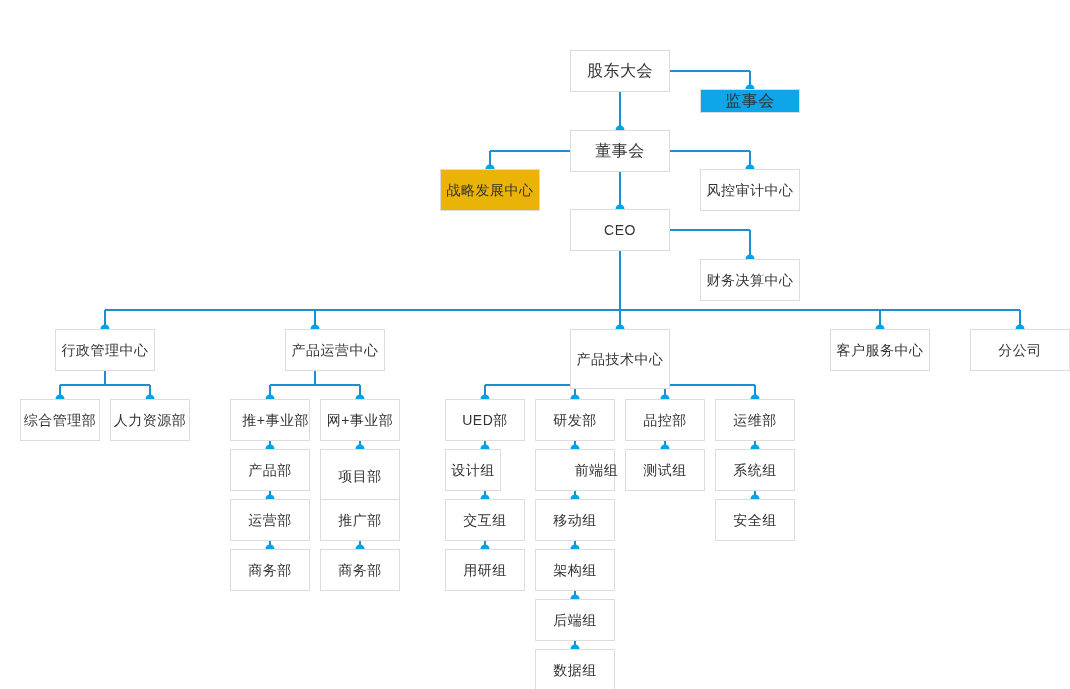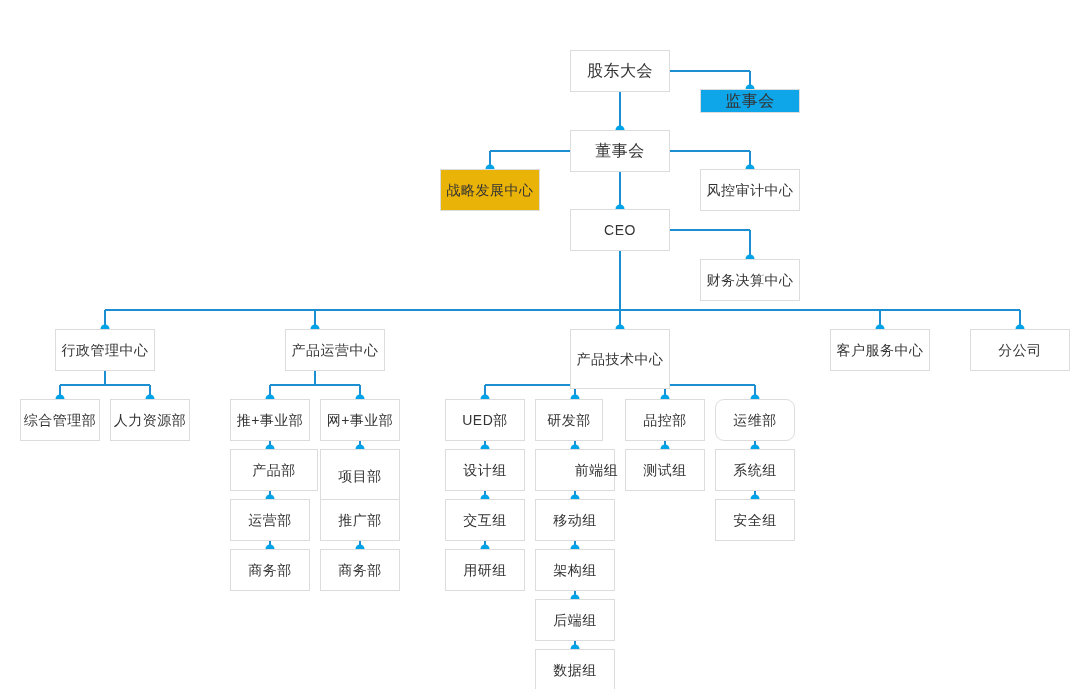--- a/index.html
+++ b/index.html
@@ -175,24 +175,24 @@
       </div>
       <div class="org-node level-3" style="left: 970px; top: 329px; width: 100px; height: 42px; border-color: rgb(220, 220, 220); background: rgb(255, 255, 255); color: rgb(51, 51, 51);">
         <span class="node-label">分公司</span>
       </div>
       <div class="org-node level-4" style="left: 20px; top: 399px; width: 80px; height: 42px; border-color: rgb(220, 220, 220); background: rgb(255, 255, 255); color: rgb(51, 51, 51);">
         <span class="node-label">综合管理部</span>
       </div>
       <div class="org-node level-4" style="left: 110px; top: 399px; width: 80px; height: 42px; border-color: rgb(220, 220, 220); background: rgb(255, 255, 255); color: rgb(51, 51, 51);">
         <span class="node-label">人力资源部</span>
       </div>
-      <div class="org-node level-4" style="left: 230px; top: 399px; width: 80px; height: 42px; border-color: rgb(220, 220, 220); background: rgb(255, 255, 255); color: rgb(51, 51, 51);">
+      <div class="org-node level-4" style="left: 230px; top: 399px; width: 80px; height: 42px; border-color: rgb(220, 220, 220); background: rgb(255, 255, 255); color: rgb(51, 51, 51); justify-content: flex-end;">
         <span class="node-label">推+事业部</span>
       </div>
-      <div class="org-node level-5" style="left: 230px; top: 449px; width: 88px; height: 42px; border-color: rgb(220, 220, 220); background: rgb(255, 255, 255); color: rgb(51, 51, 51);">
+      <div class="org-node level-5" style="left: 230px; top: 449px; width: 80px; height: 42px; border-color: rgb(220, 220, 220); background: rgb(255, 255, 255); color: rgb(51, 51, 51);">
         <span class="node-label">产品部</span>
       </div>
       <div class="org-node level-6" style="left: 230px; top: 499px; width: 80px; height: 42px; border-color: rgb(220, 220, 220); background: rgb(255, 255, 255); color: rgb(51, 51, 51);">
         <span class="node-label">运营部</span>
       </div>
       <div class="org-node level-7" style="left: 230px; top: 549px; width: 80px; height: 42px; border-color: rgb(220, 220, 220); background: rgb(255, 255, 255); color: rgb(51, 51, 51);">
         <span class="node-label">商务部</span>
       </div>
       <div class="org-node level-4" style="left: 320px; top: 399px; width: 80px; height: 42px; border-color: rgb(220, 220, 220); background: rgb(255, 255, 255); color: rgb(51, 51, 51);">
         <span class="node-label">网+事业部</span>
@@ -202,30 +202,30 @@
       </div>
       <div class="org-node level-6" style="left: 320px; top: 499px; width: 80px; height: 42px; border-color: rgb(220, 220, 220); background: rgb(255, 255, 255); color: rgb(51, 51, 51);">
         <span class="node-label">推广部</span>
       </div>
       <div class="org-node level-7" style="left: 320px; top: 549px; width: 80px; height: 42px; border-color: rgb(220, 220, 220); background: rgb(255, 255, 255); color: rgb(51, 51, 51);">
         <span class="node-label">商务部</span>
       </div>
       <div class="org-node level-4" style="left: 445px; top: 399px; width: 80px; height: 42px; border-color: rgb(220, 220, 220); background: rgb(255, 255, 255); color: rgb(51, 51, 51);">
         <span class="node-label">UED部</span>
       </div>
-      <div class="org-node level-5" style="left: 445px; top: 449px; width: 80px; height: 42px; border-color: rgb(220, 220, 220); background: rgb(255, 255, 255); color: rgb(51, 51, 51);">
+      <div class="org-node level-5" style="left: 445px; top: 449px; width: 56px; height: 42px; border-color: rgb(220, 220, 220); background: rgb(255, 255, 255); color: rgb(51, 51, 51);">
         <span class="node-label">设计组</span>
       </div>
       <div class="org-node level-6" style="left: 445px; top: 499px; width: 80px; height: 42px; border-color: rgb(220, 220, 220); background: rgb(255, 255, 255); color: rgb(51, 51, 51);">
         <span class="node-label">交互组</span>
       </div>
       <div class="org-node level-7" style="left: 445px; top: 549px; width: 80px; height: 42px; border-color: rgb(220, 220, 220); background: rgb(255, 255, 255); color: rgb(51, 51, 51);">
         <span class="node-label">用研组</span>
       </div>
-      <div class="org-node level-4" style="left: 535px; top: 399px; width: 68px; height: 42px; border-color: rgb(220, 220, 220); background: rgb(255, 255, 255); color: rgb(51, 51, 51);">
+      <div class="org-node level-4" style="left: 535px; top: 399px; width: 80px; height: 42px; border-color: rgb(220, 220, 220); background: rgb(255, 255, 255); color: rgb(51, 51, 51);">
         <span class="node-label">研发部</span>
       </div>
       <div class="org-node level-5" style="left: 535px; top: 449px; width: 80px; height: 42px; border-color: rgb(220, 220, 220); background: rgb(255, 255, 255); color: rgb(51, 51, 51); padding-left: 43px;">
         <span class="node-label">前端组</span>
       </div>
       <div class="org-node level-6" style="left: 535px; top: 499px; width: 80px; height: 42px; border-color: rgb(220, 220, 220); background: rgb(255, 255, 255); color: rgb(51, 51, 51);">
         <span class="node-label">移动组</span>
       </div>
       <div class="org-node level-7" style="left: 535px; top: 549px; width: 80px; height: 42px; border-color: rgb(220, 220, 220); background: rgb(255, 255, 255); color: rgb(51, 51, 51);">
         <span class="node-label">架构组</span>
@@ -235,21 +235,21 @@
       </div>
       <div class="org-node level-9" style="left: 535px; top: 649px; width: 80px; height: 42px; border-color: rgb(220, 220, 220); background: rgb(255, 255, 255); color: rgb(51, 51, 51);">
         <span class="node-label">数据组</span>
       </div>
       <div class="org-node level-4" style="left: 625px; top: 399px; width: 80px; height: 42px; border-color: rgb(220, 220, 220); background: rgb(255, 255, 255); color: rgb(51, 51, 51);">
         <span class="node-label">品控部</span>
       </div>
       <div class="org-node level-5" style="left: 625px; top: 449px; width: 80px; height: 42px; border-color: rgb(220, 220, 220); background: rgb(255, 255, 255); color: rgb(51, 51, 51);">
         <span class="node-label">测试组</span>
       </div>
-      <div class="org-node level-4" style="left: 715px; top: 399px; width: 80px; height: 42px; border-color: rgb(220, 220, 220); background: rgb(255, 255, 255); color: rgb(51, 51, 51); border-radius: 9px;">
+      <div class="org-node level-4" style="left: 715px; top: 399px; width: 80px; height: 42px; border-color: rgb(220, 220, 220); background: rgb(255, 255, 255); color: rgb(51, 51, 51);">
         <span class="node-label">运维部</span>
       </div>
       <div class="org-node level-5" style="left: 715px; top: 449px; width: 80px; height: 42px; border-color: rgb(220, 220, 220); background: rgb(255, 255, 255); color: rgb(51, 51, 51);">
         <span class="node-label">系统组</span>
       </div>
       <div class="org-node level-6" style="left: 715px; top: 499px; width: 80px; height: 42px; border-color: rgb(220, 220, 220); background: rgb(255, 255, 255); color: rgb(51, 51, 51);">
         <span class="node-label">安全组</span>
       </div>
     </div>
 </div>

